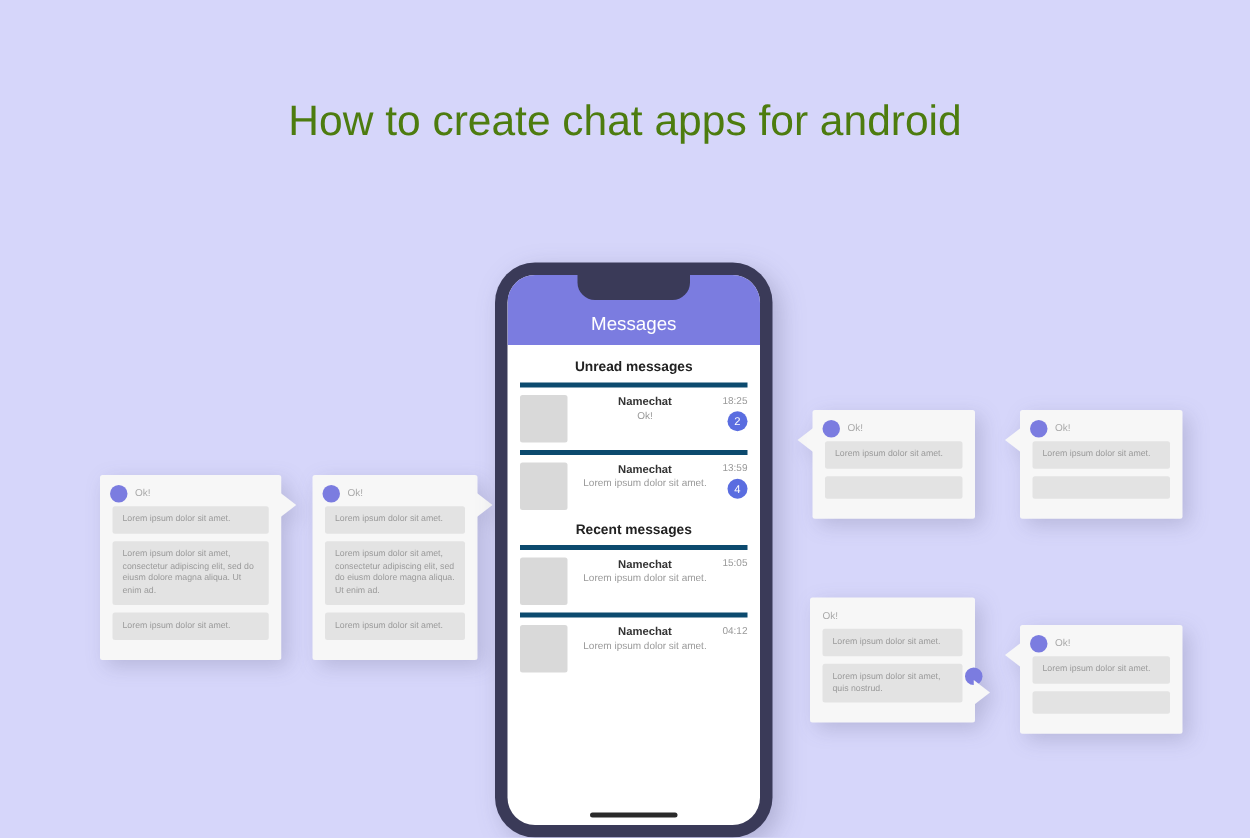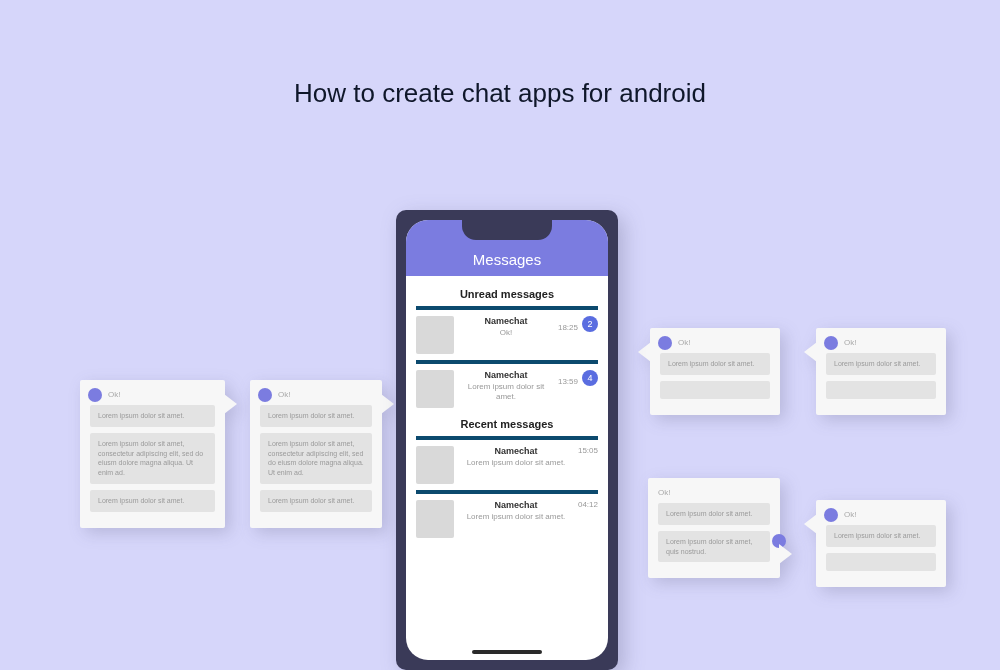--- a/index.html
+++ b/index.html
@@ -10,34 +10,34 @@
     font-family: -apple-system, BlinkMacSystemFont, "Segoe UI", sans-serif;
     position: relative;
     overflow: hidden;
   }
   .title {
     position: absolute;
     top: 78px;
     left: 0;
     right: 0;
     text-align: center;
-    font-size: 26px;
+    font-size: 34px;
     font-weight: 400;
-    color: #0f172a;
+    color: #4d7c0f;
   }
 
   
   .phone-frame {
     position: absolute;
     left: 396px;
     top: 210px;
     width: 222px;
     height: 460px;
     background: #3a3a58;
-    border-radius: 10px;
+    border-radius: 32px;
     filter: drop-shadow(6px 6px 10px rgba(60,60,100,0.25));
   }
   .phone-screen {
     position: absolute;
     top: 10px;
     left: 10px;
     right: 10px;
     bottom: 10px;
     background: #fff;
     border-radius: 22px;
@@ -111,21 +111,21 @@
     color: #333;
     margin-bottom: 2px;
   }
   .chat-preview {
     font-size: 8px;
     color: #999;
     line-height: 1.2;
   }
   .chat-right {
     display: flex;
-    flex-direction: row;
+    flex-direction: column;
     align-items: flex-end;
     gap: 4px;
     flex-shrink: 0;
   }
   .chat-time {
     font-size: 8px;
     color: #999;
   }
   .badge {
     width: 16px;

